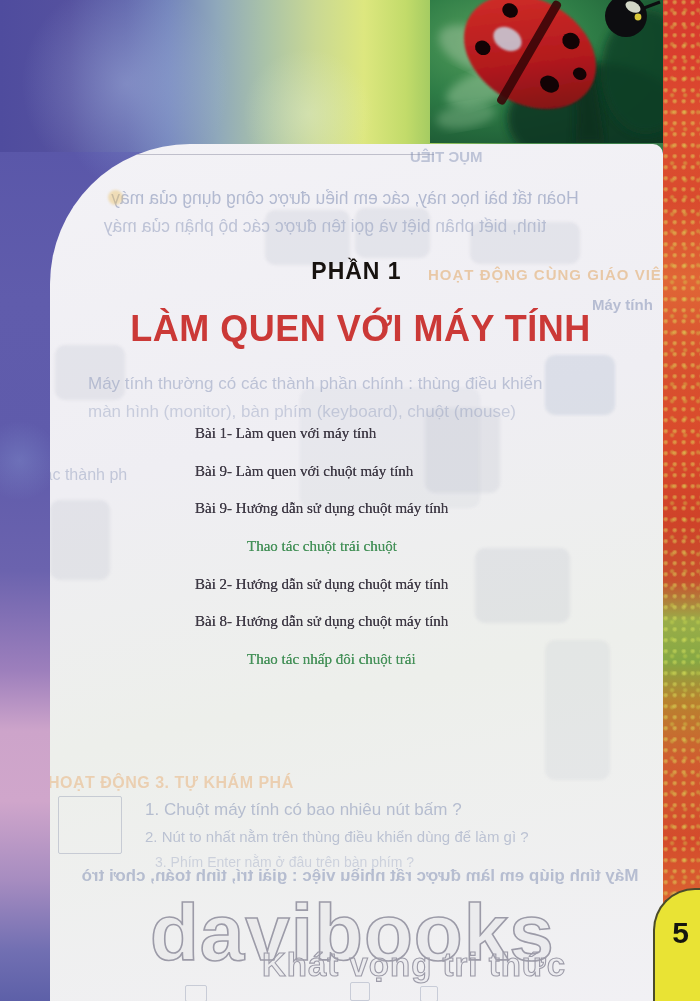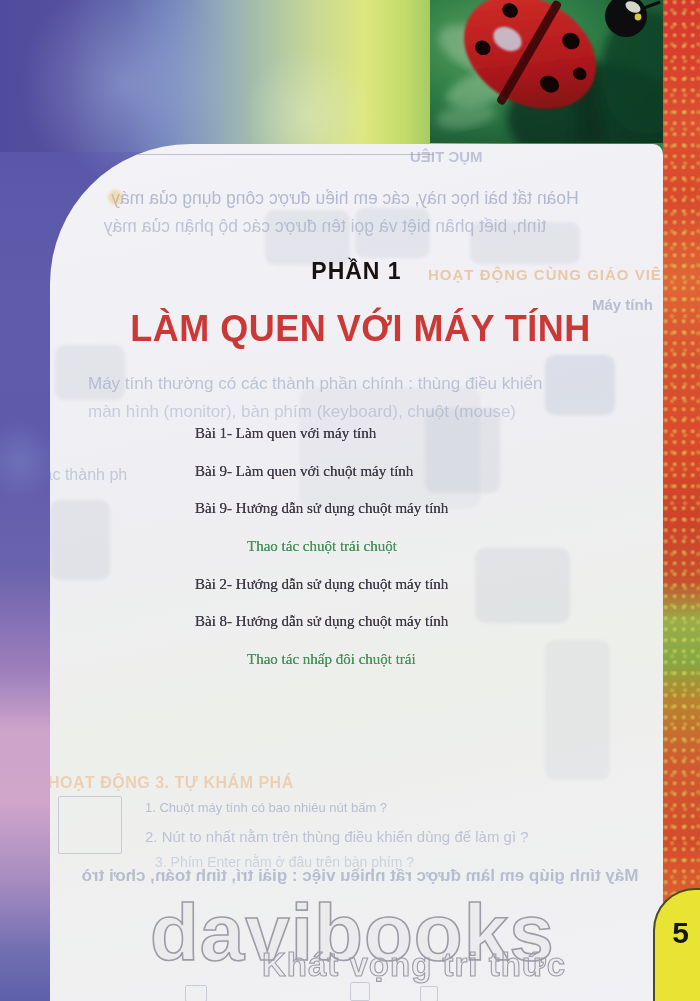--- a/index.html
+++ b/index.html
@@ -165,21 +165,21 @@
     <div class="bleed mirror" style="left:360px;top:4px;font-size:15px;font-weight:bold;opacity:.45;">MỤC TIÊU</div>
     <div class="bleed mirror" style="left:60px;top:44px;width:470px;font-size:17.5px;opacity:.55;text-align:center;">Hoàn tất bài học này, các em hiểu được công dụng của máy</div>
     <div class="bleed mirror" style="left:40px;top:72px;width:470px;font-size:17.5px;opacity:.45;text-align:center;">tính, biết phân biệt và gọi tên được các bộ phận của máy</div>
     <div style="position:absolute;left:58px;top:46px;width:15px;height:15px;border-radius:50%;background:rgba(235,190,90,.4);filter:blur(1px);"></div>
     <div class="bleed" style="left:378px;top:122px;font-size:15px;font-weight:bold;letter-spacing:1px;color:#e09a4a;opacity:.45;filter:blur(.6px);">HOẠT ĐỘNG CÙNG GIÁO VIÊN</div>
     <div class="bleed" style="left:542px;top:152px;font-size:15px;font-weight:bold;opacity:.5;filter:blur(.4px);text-align:center;">Máy tính</div>
     <div class="bleed" style="left:38px;top:258px;font-size:17px;opacity:.35;filter:blur(.6px);">màn hình (monitor), bàn phím (keyboard), chuột (mouse)</div>
     <div class="bleed" style="left:38px;top:230px;font-size:17px;opacity:.45;filter:blur(.5px);">Máy tính thường có các thành phần chính : thùng điều khiển</div>
     <div class="bleed" style="left:-18px;top:322px;font-size:16px;opacity:.4;filter:blur(.4px);">Các thành ph</div>
     <div class="bleed" style="left:-2px;top:622px;font-size:16px;font-weight:bold;letter-spacing:.5px;color:#e8a05a;opacity:.4;filter:blur(.6px);margin-top:8px;">HOẠT ĐỘNG 3. TỰ KHÁM PHÁ</div>
-    <div class="bleed" style="left:95px;top:656px;font-size:13px;opacity:.5;filter:blur(.4px);">1. Chuột máy tính có bao nhiêu nút bấm ?</div>
+    <div class="bleed" style="left:95px;top:656px;font-size:17px;opacity:.5;filter:blur(.4px);">1. Chuột máy tính có bao nhiêu nút bấm ?</div>
     <div class="bleed" style="left:95px;top:684px;font-size:15px;opacity:.45;filter:blur(.5px);">2. Nút to nhất nằm trên thùng điều khiển dùng để làm gì ?</div>
     <div class="bleed" style="left:105px;top:710px;font-size:14px;opacity:.3;filter:blur(.7px);">3. Phím Enter nằm ở đâu trên bàn phím ?</div>
     <div class="bleed mirror" style="left:10px;top:722px;width:600px;font-size:17px;font-weight:bold;opacity:.5;text-align:center;">Máy tính giúp em làm được rất nhiều việc : giải trí, tính toán, chơi trò</div>
     <div class="frame-ghost" style="left:8px;top:652px;width:62px;height:56px;"></div>
     <div class="frame-ghost" style="left:135px;top:841px;width:20px;height:15px;"></div>
     <div class="frame-ghost" style="left:300px;top:838px;width:18px;height:17px;"></div>
     <div class="frame-ghost" style="left:370px;top:842px;width:16px;height:14px;"></div>
 
     <div class="part-wrap">
       <span class="part-label">PHẦN 1</span>

